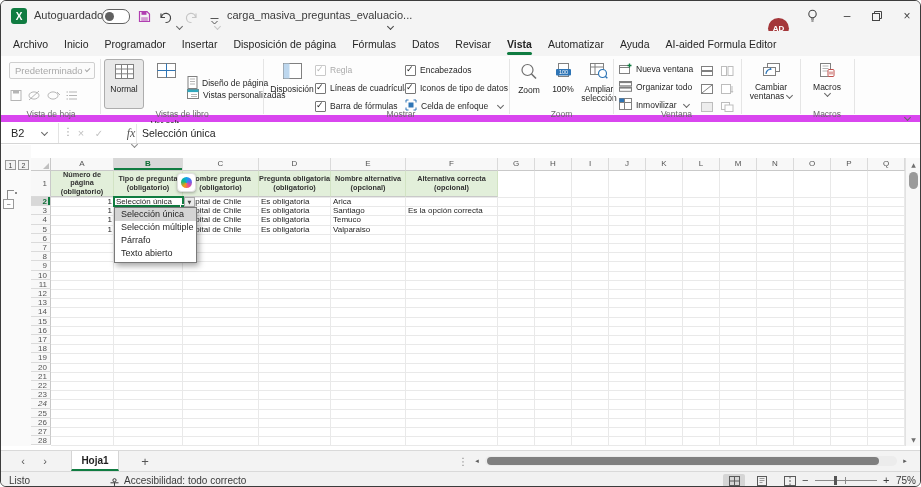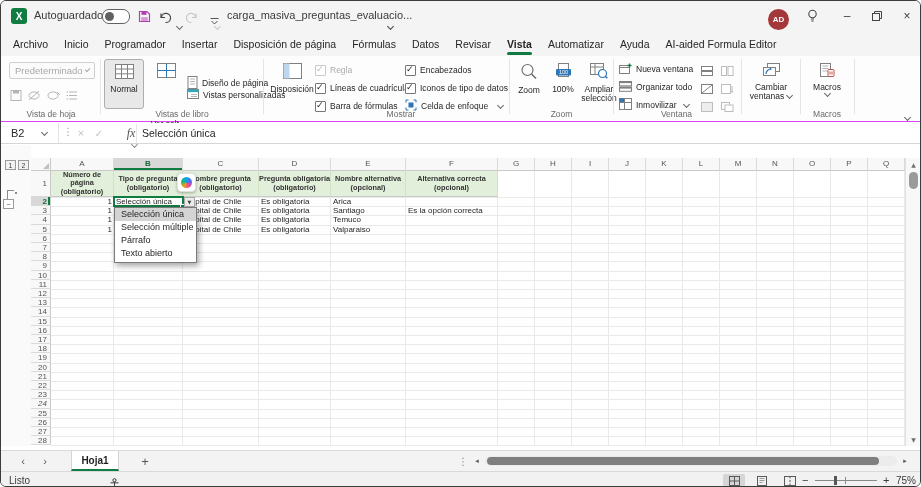--- a/index.html
+++ b/index.html
@@ -13,37 +13,37 @@
 
   
   #titlebar{position:absolute;left:0;top:0;width:100%;height:30px;background:#F4F4F4;}
   .tb-text{font-size:11px;color:#3b3b3b;white-space:nowrap;}
   #autosave-toggle{width:26px;height:13px;border:1px solid #616161;border-radius:7px;background:#fff;}
   #autosave-toggle .knob{position:absolute;left:2px;top:2px;width:9px;height:9px;border-radius:50%;background:#616161;}
   #search-box{left:375px;top:5px;width:262px;height:20px;background:#fff;border:1px solid #9a9a9a;
               border-radius:3px;box-sizing:border-box;}
   #search-box input{position:absolute;left:26px;top:1px;width:220px;height:16px;border:none;outline:none;
               font-size:11px;color:#555;background:transparent;font-family:"Liberation Sans",sans-serif;}
-  #avatar{left:767px;top:8px;width:21px;height:21px;border-radius:50%;background:#A4373A;color:#fff;
+  #avatar{left:767px;top:17px;width:21px;height:21px;border-radius:50%;background:#A4373A;color:#fff;
           font-size:8px;font-weight:bold;display:flex;align-items:center;justify-content:center;}
   .winctl{top:0;width:28px;height:30px;display:flex;align-items:center;justify-content:center;color:#444;font-size:12px;}
 
   
   #tabrow{position:absolute;left:0;top:30px;width:100%;height:25px;background:#F4F4F4;}
   #ribbon-tabs{position:absolute;left:4px;top:0;height:25px;display:flex;}
   .rtab{padding:0 8px;font-size:10.5px;color:#262626;display:flex;align-items:center;position:relative;white-space:nowrap;}
   .rtab.active{font-weight:bold;}
   .rtab.active::after{content:"";position:absolute;left:8px;right:8px;bottom:1px;height:3px;border-radius:2px;background:#107C41;}
   #comments-btn{left:768px;top:33px;width:71px;height:19px;background:#fff;border:1px solid #C8C6C4;border-radius:4px;
       box-sizing:border-box;display:flex;align-items:center;justify-content:center;gap:4px;font-size:10px;color:#262626;}
   #share-btn{left:845px;top:33px;width:70px;height:19px;background:#107C41;border-radius:4px;display:flex;
       align-items:center;justify-content:center;gap:4px;font-size:10px;color:#fff;}
 
   
-  #ribbon{position:absolute;left:0;top:55px;width:100%;height:66px;background:#FDFDFD;border-bottom:1px solid #d946ef;box-sizing:border-box;}
+  #ribbon{position:absolute;left:0;top:55px;width:100%;height:66px;background:#FDFDFD;border-bottom:7px solid #d946ef;box-sizing:border-box;}
   .sep{position:absolute;top:3px;height:55px;width:1px;background:#E5E5E5;}
   .grplabel{position:absolute;top:53px;font-size:8.5px;color:#6a6a6a;text-align:center;white-space:nowrap;}
   .bigbtn{position:absolute;top:3px;height:50px;display:flex;flex-direction:column;align-items:center;
       padding-top:4px;box-sizing:border-box;font-size:8.5px;color:#262626;text-align:center;line-height:9.5px;}
   .bigbtn .ic{margin-bottom:3px;}
   .bigbtn.sel{background:#E8E8E8;border:1px solid #ADADAD;border-radius:3px;}
   .smallbtn{position:absolute;display:flex;align-items:center;font-size:8.5px;color:#262626;height:14px;white-space:nowrap;gap:4px;}
   .combo{position:absolute;left:8px;top:6px;width:86px;height:17px;border:1px solid #CFCFCF;border-radius:2px;
       background:#FBFBFB;font-size:9.5px;color:#A9A9A9;display:flex;align-items:center;padding:0 5px;
       justify-content:space-between;box-sizing:border-box;}
@@ -600,20 +600,21 @@
   </div>
 
   <div id="statusbar">
     <span class="sb-text" style="left:8px;">Listo</span>
     <span class="abs" style="left:108px;top:3px;">
       <svg width="11" height="11">
           <circle cx="5.5" cy="2.2" r="1.6" fill="none" stroke="#3b3b3b"></circle>
           <path d="M1.5 4.8h8M5.5 4.8v3M5.5 7.8l-2 2.7M5.5 7.8l2 2.7" fill="none" stroke="#3b3b3b"></path>
         </svg>
     </span>
+    <span class="sb-text" style="left:123px;">Accesibilidad: todo correcto</span>
     <div class="viewbtn sel" style="left:722px;">
       <svg width="11" height="10">
           <rect x="0.5" y="0.5" width="10" height="9" fill="none" stroke="#5a5a5a"></rect>
           <path d="M0.5 5h10M5.5 0.5v9" stroke="#5a5a5a"></path>
         </svg>
     </div>
     <div class="viewbtn" style="left:750px;">
       <svg width="12" height="10">
           <rect x="1.5" y="0.5" width="9" height="9" fill="none" stroke="#5a5a5a"></rect>
           <path d="M3.5 2.5h5M3.5 4.5h5M3.5 6.5h3" stroke="#9a9a9a"></path>

